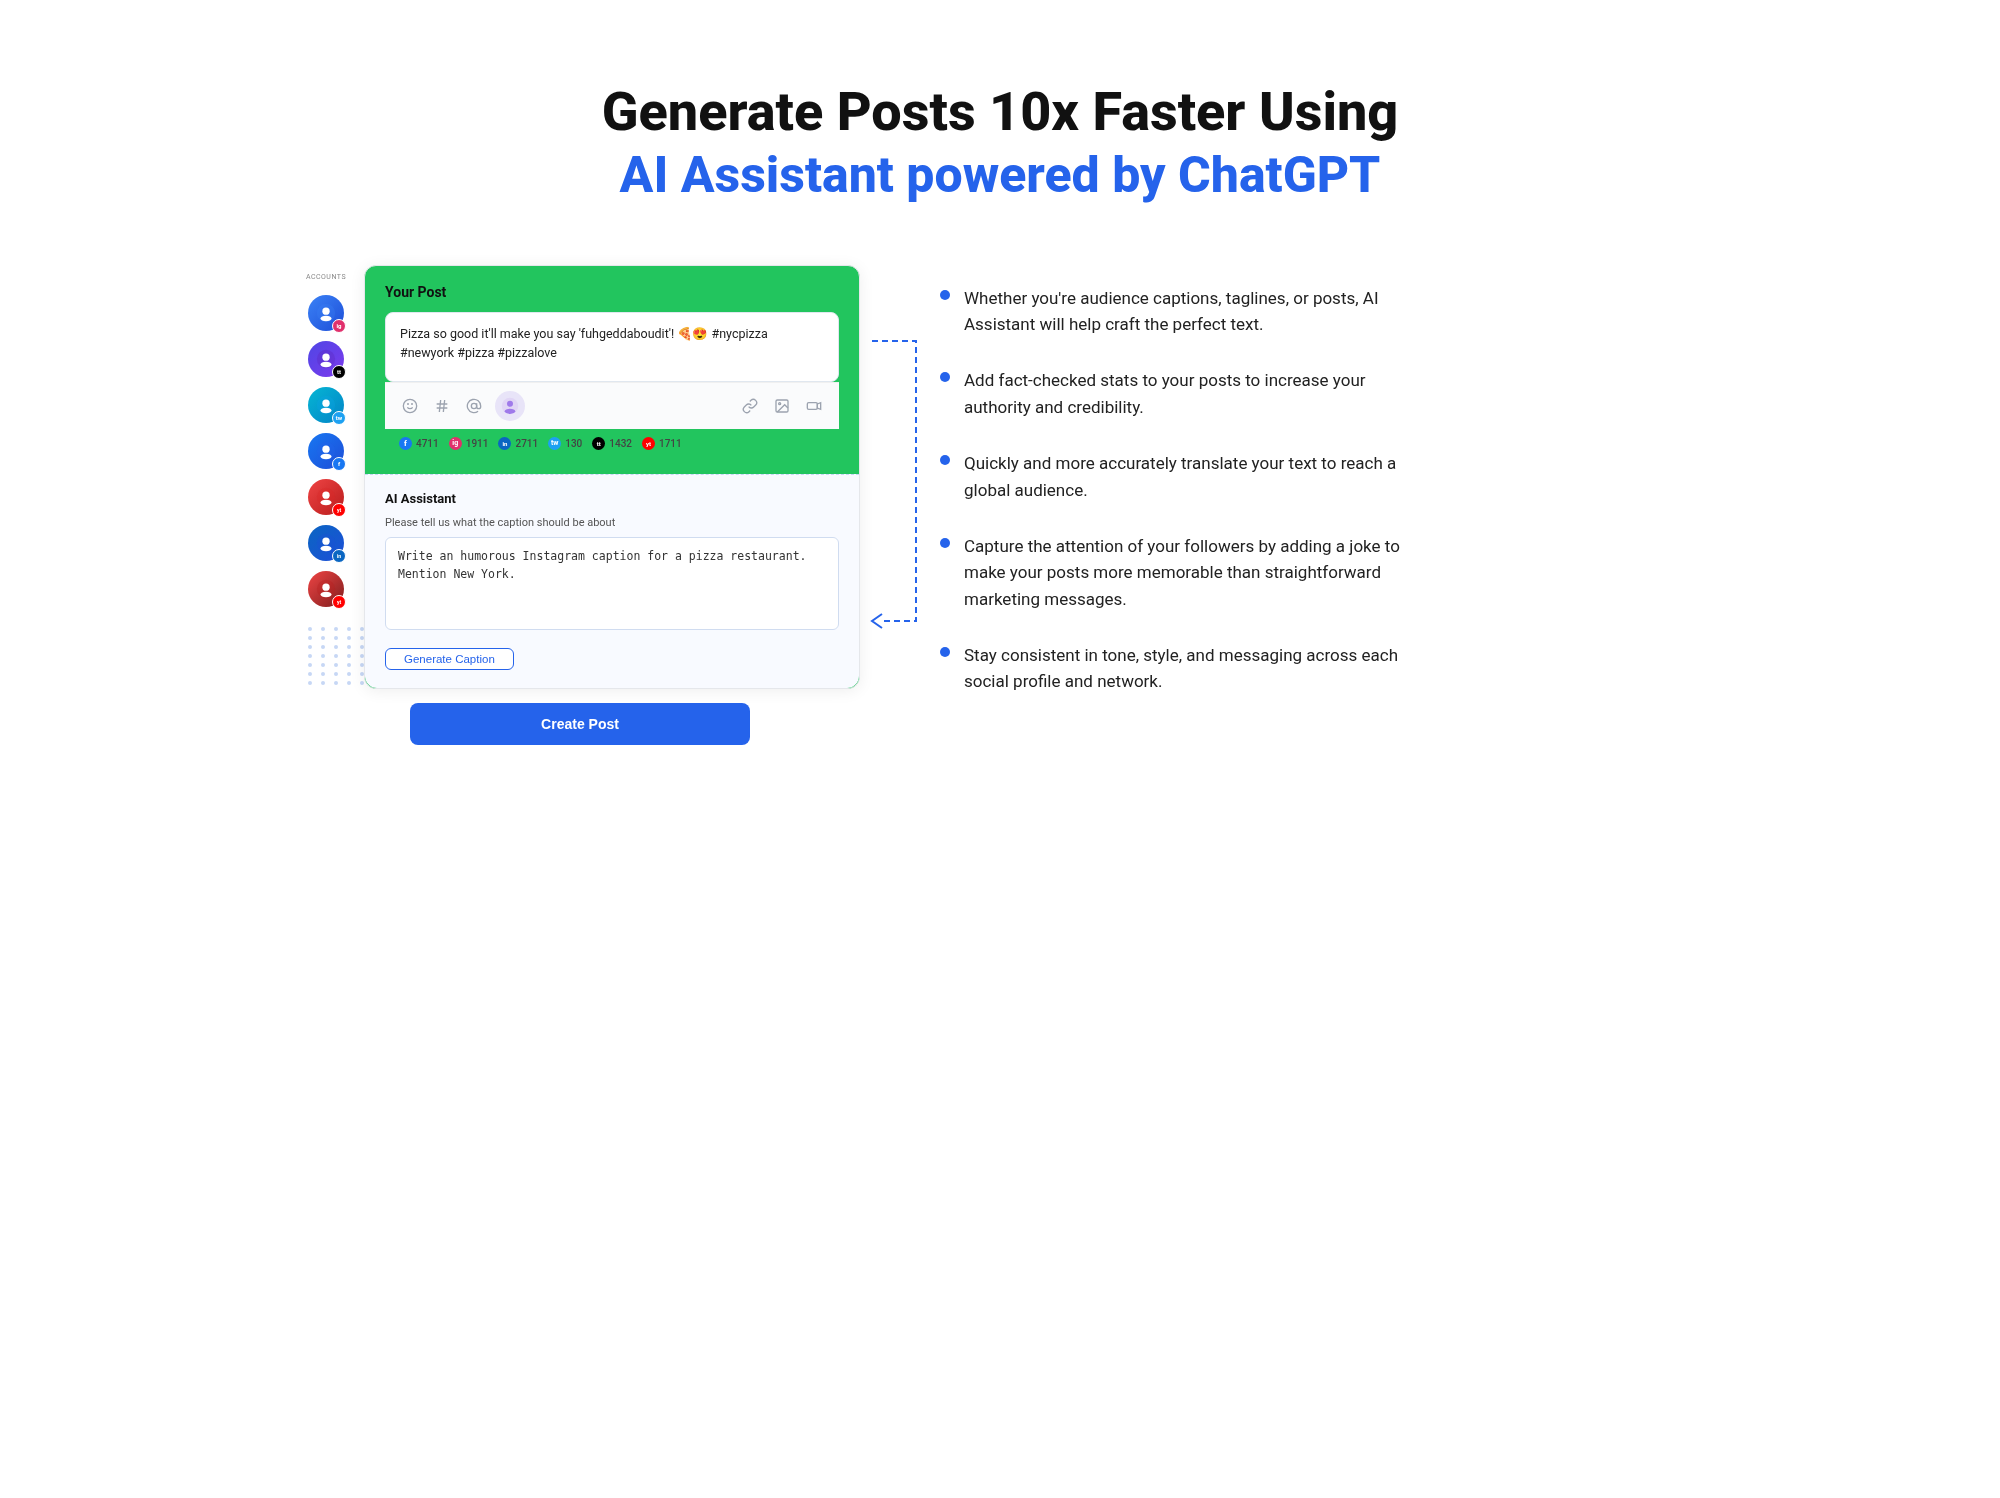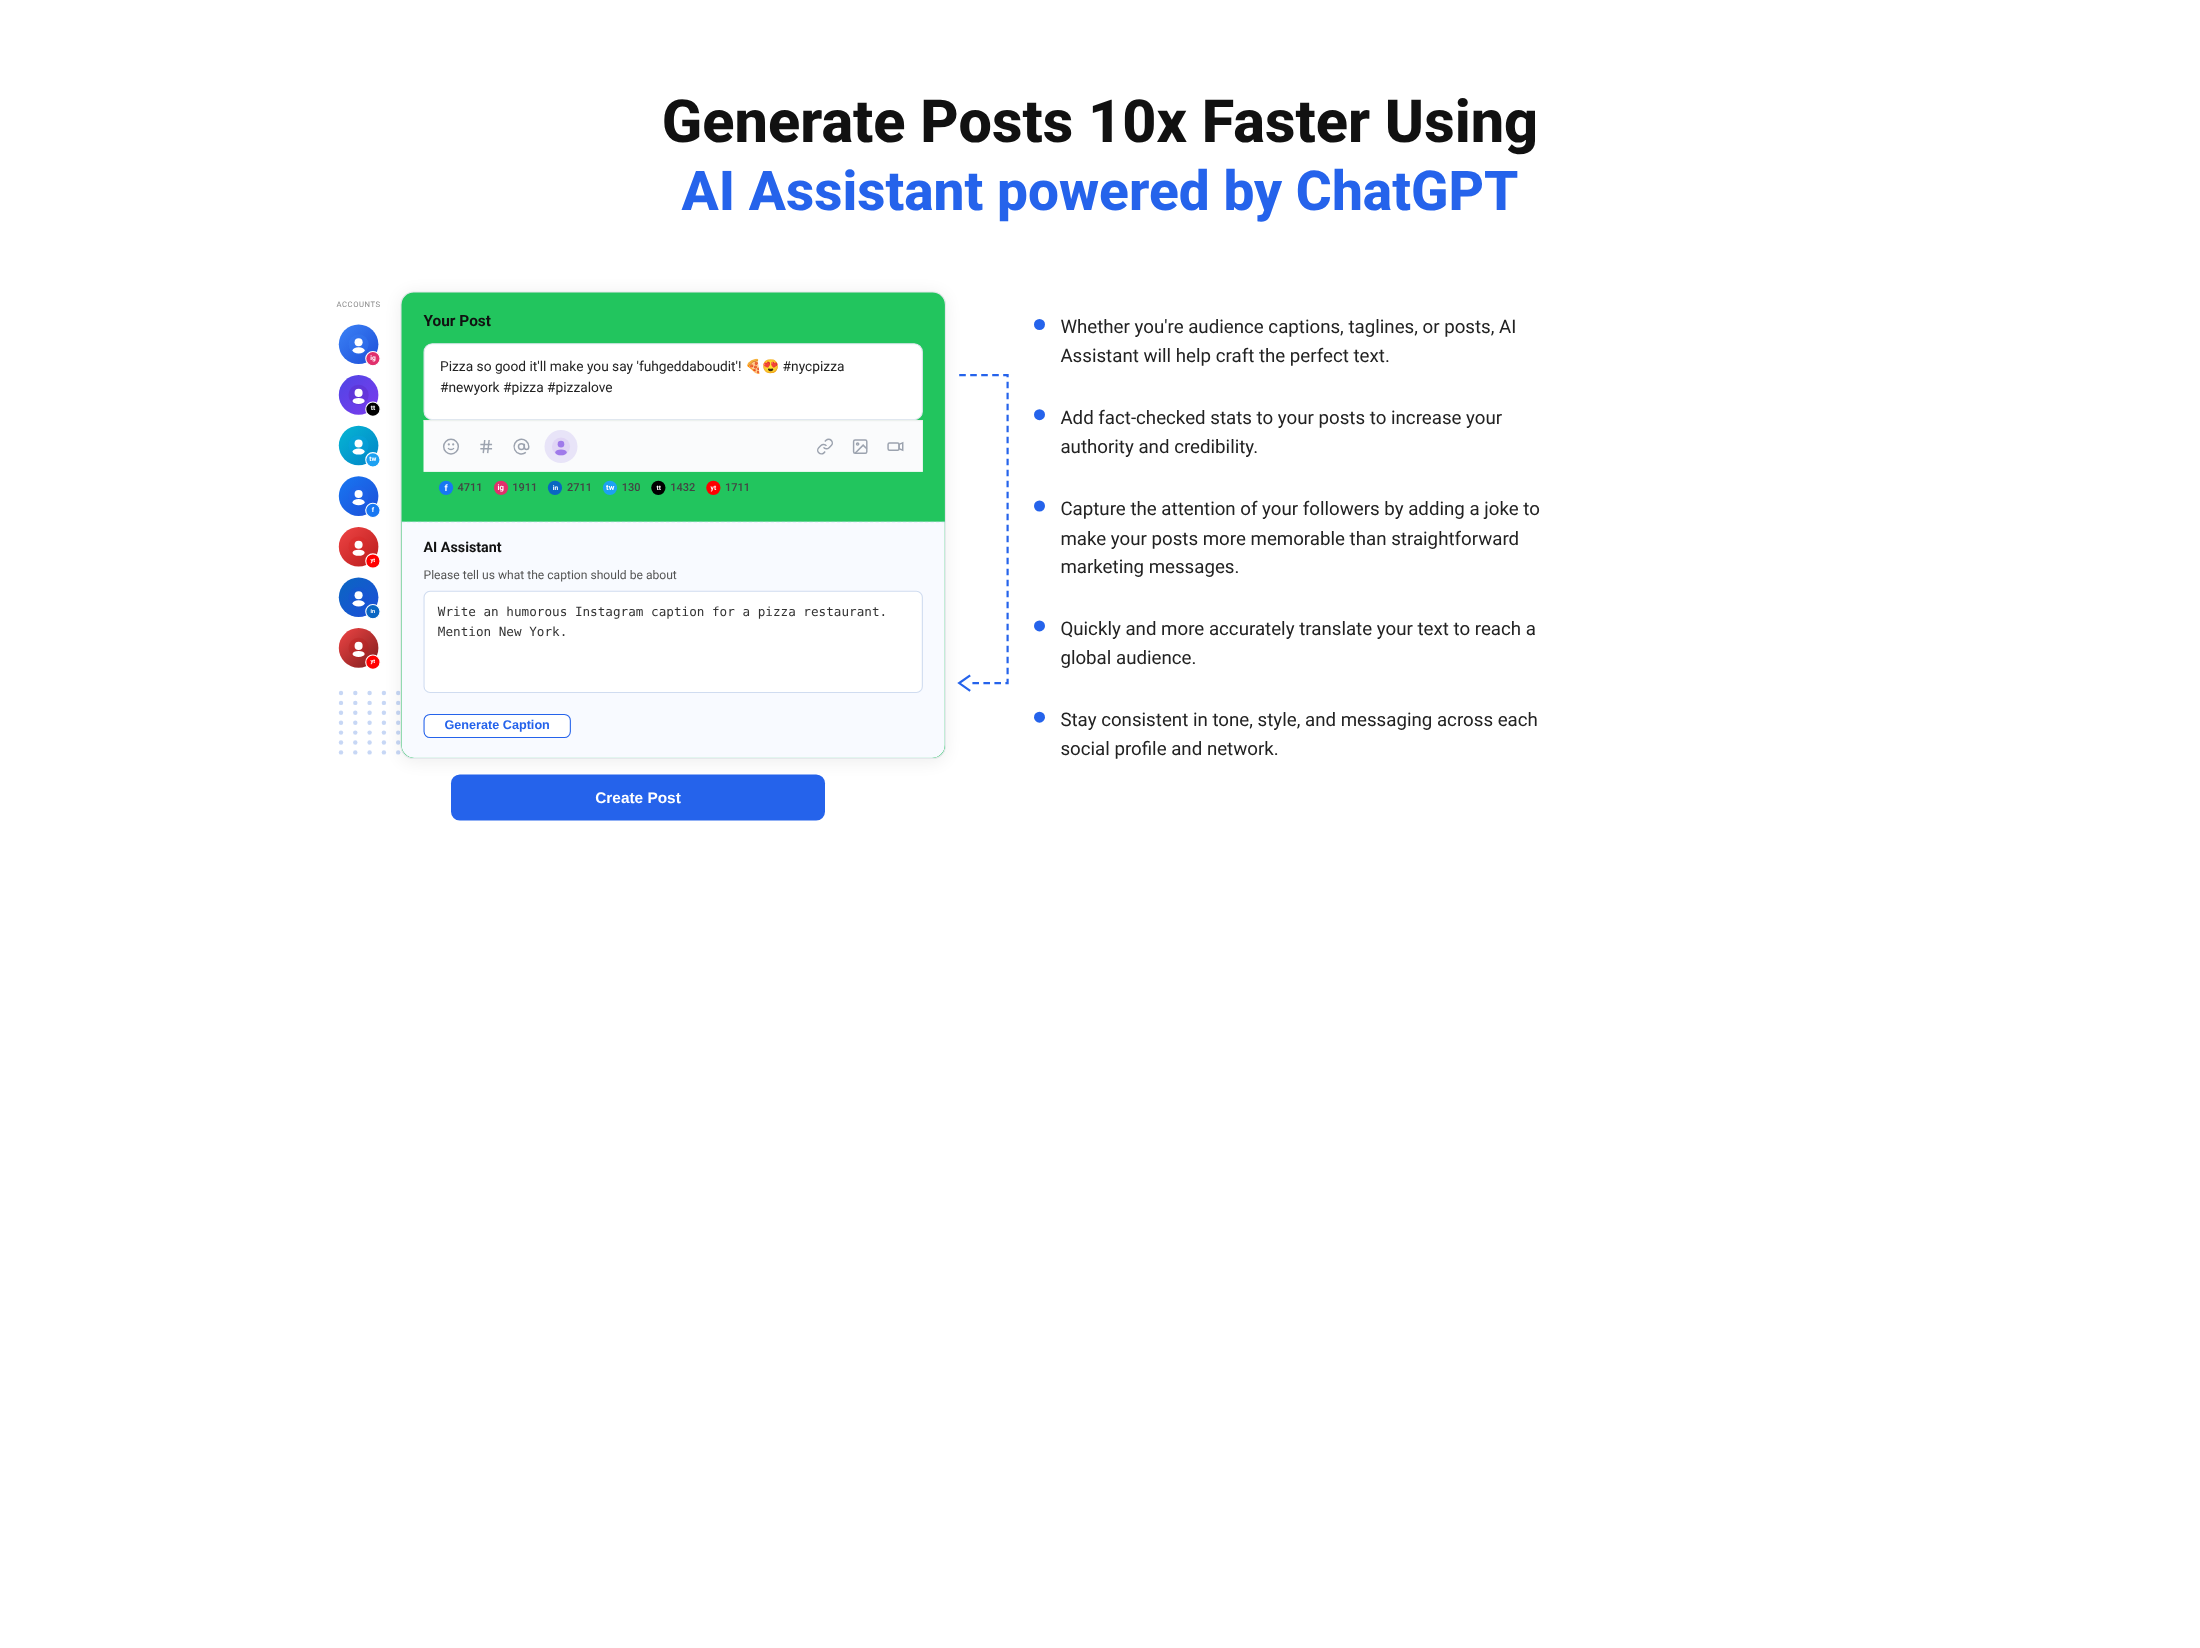--- a/index.html
+++ b/index.html
@@ -248,21 +248,21 @@
       background: #fff;
       width: 100%;
       margin-bottom: 14px;
       resize: none;
     }
     .generate-btn {
       border: 1.5px solid #2563eb;
       background: #fff;
       color: #2563eb;
       font-size: 11.5px;
-      font-weight: 700;
+      font-weight: 400;
       padding: 4px 18px;
       border-radius: 6px;
       cursor: pointer;
     }
 
     
     .create-post-wrap {
       display: flex;
       justify-content: center;
       margin-top: 14px;
@@ -586,25 +586,25 @@
   <div class="feature-item">
       <div class="feature-bullet"></div>
       <div class="feature-text">Whether you're audience captions, taglines, or posts, AI Assistant will help craft the perfect text.</div>
     </div>
       <div class="feature-item">
       <div class="feature-bullet"></div>
       <div class="feature-text">Add fact-checked stats to your posts to increase your authority and credibility.</div>
     </div>
       <div class="feature-item">
       <div class="feature-bullet"></div>
-      <div class="feature-text">Capture the attention of your followers by adding a joke to make your posts more memorable than straightforward marketing messages.</div>
+      <div class="feature-text">Quickly and more accurately translate your text to reach a global audience.</div>
     </div>
       <div class="feature-item">
       <div class="feature-bullet"></div>
-      <div class="feature-text">Quickly and more accurately translate your text to reach a global audience.</div>
+      <div class="feature-text">Capture the attention of your followers by adding a joke to make your posts more memorable than straightforward marketing messages.</div>
     </div>
       <div class="feature-item">
       <div class="feature-bullet"></div>
       <div class="feature-text">Stay consistent in tone, style, and messaging across each social profile and network.</div>
     </div>
     </div>
 
 </div>
 
 </body></html>

